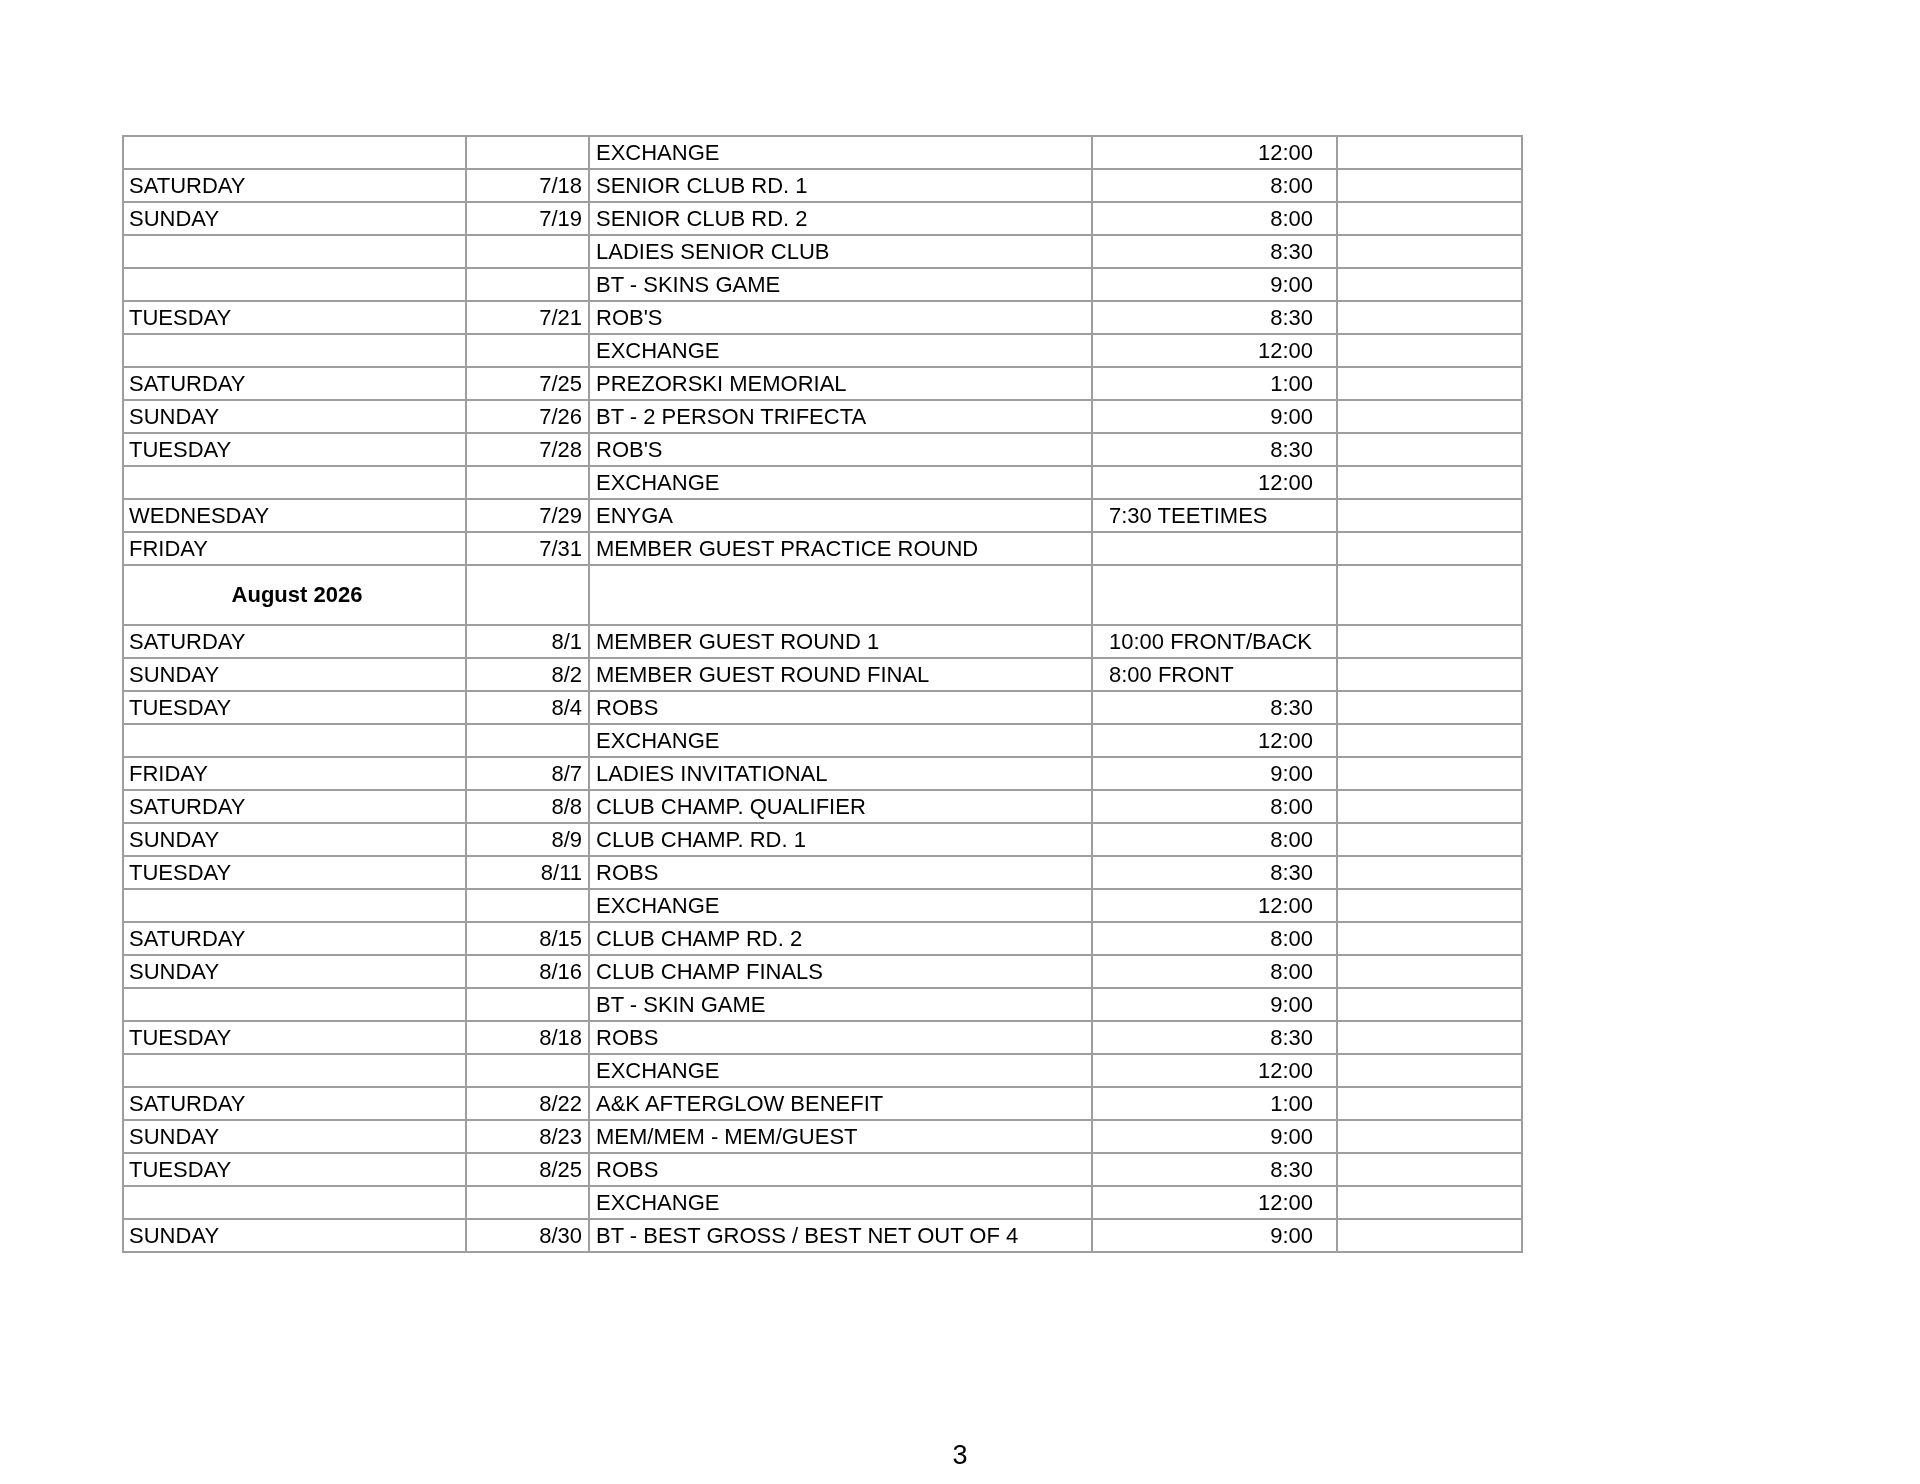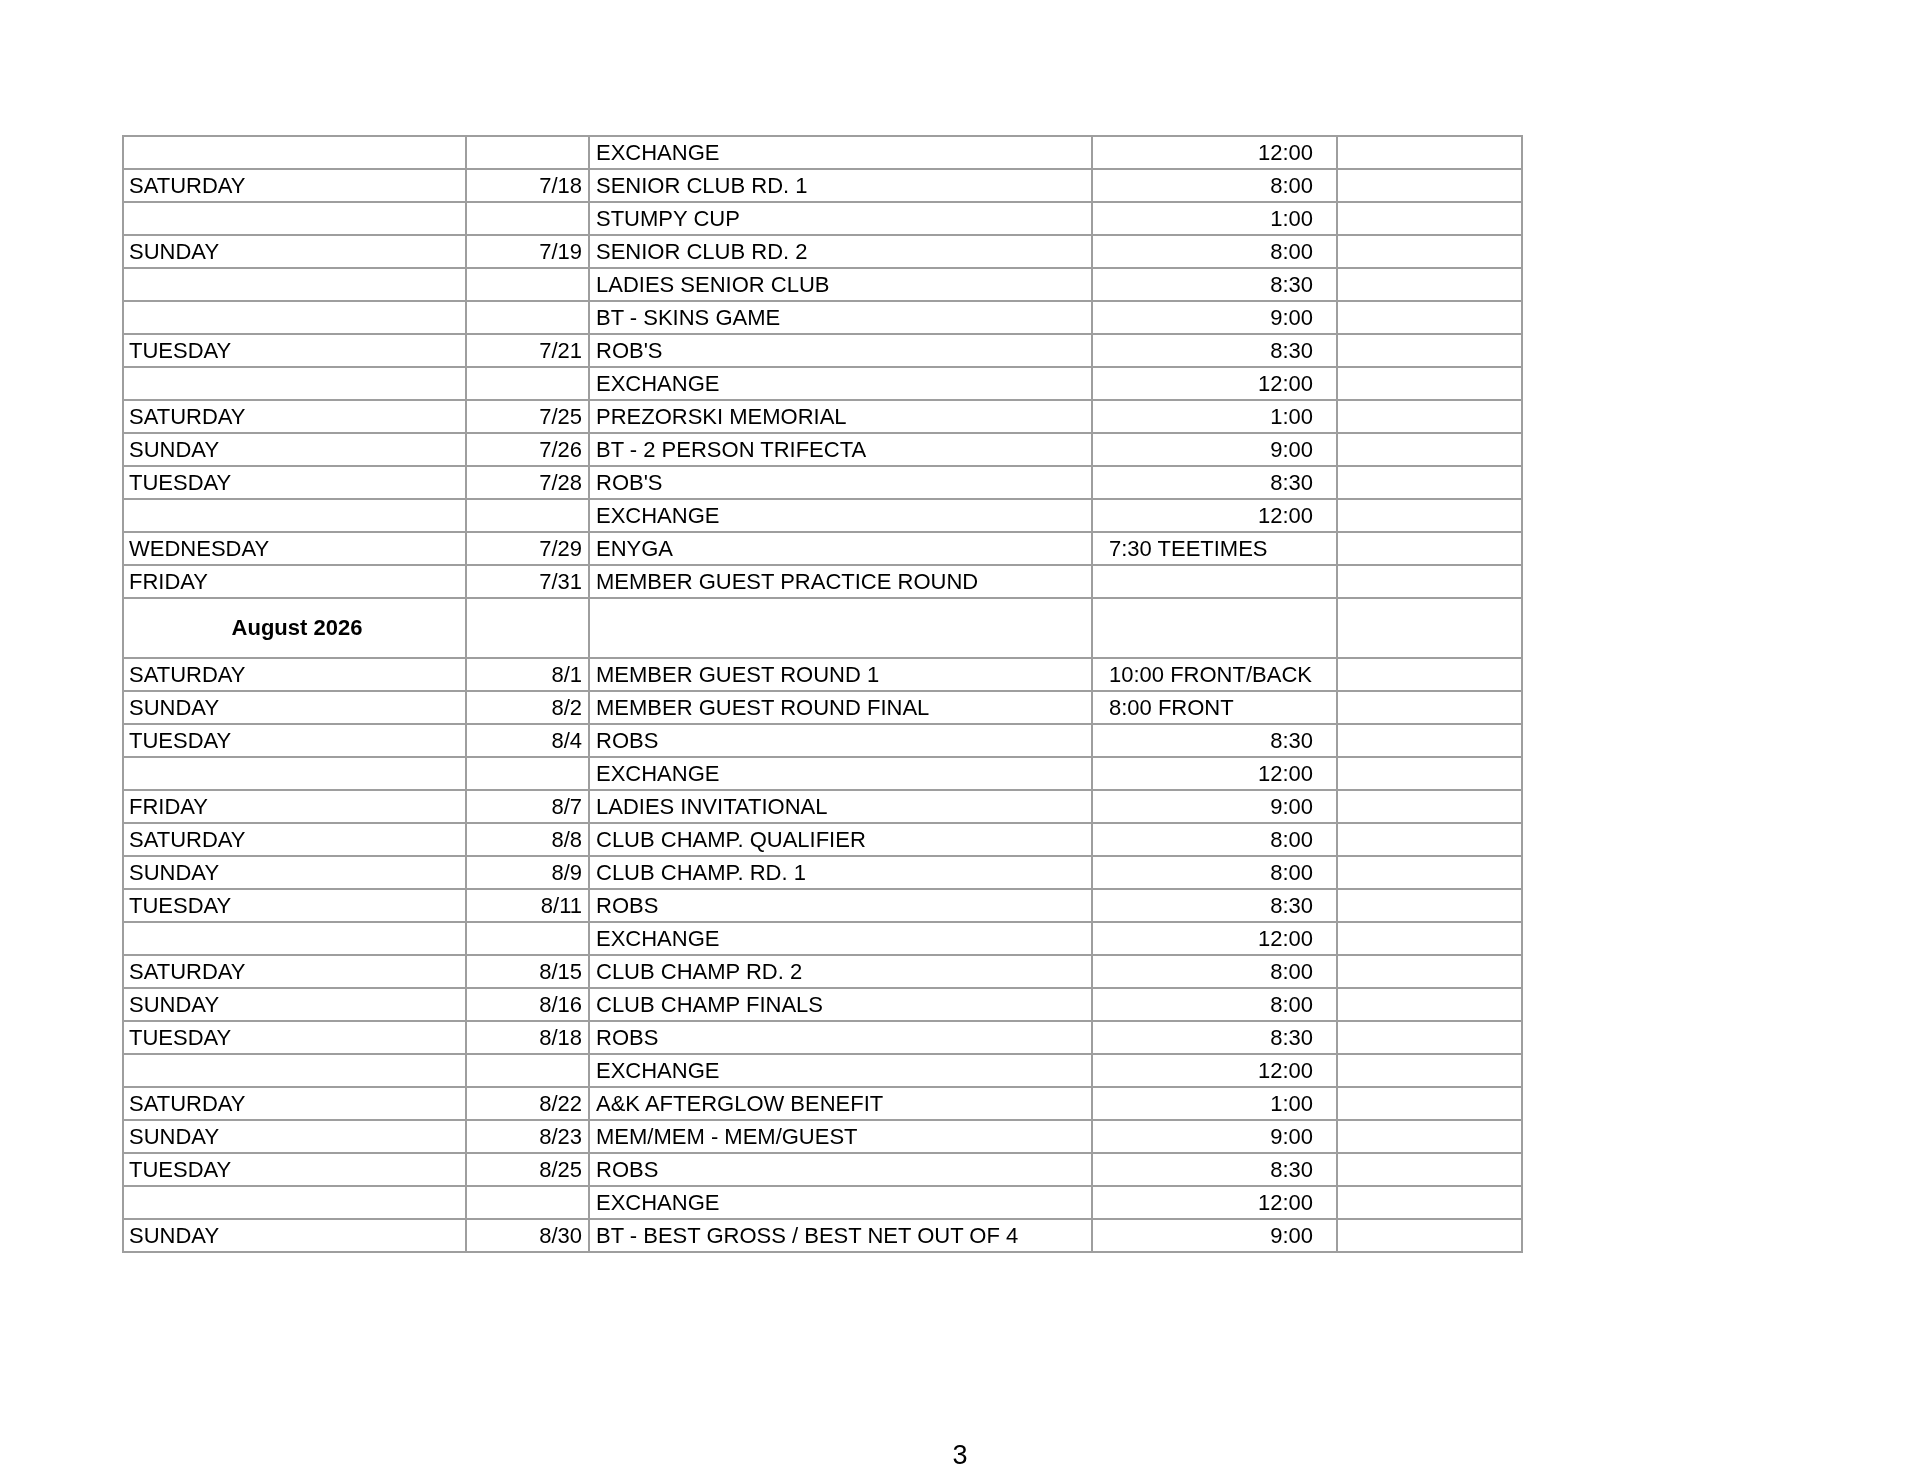--- a/index.html
+++ b/index.html
@@ -64,27 +64,20 @@
           <td class="c-notes"></td>
         </tr>
         <tr>
           <td class="c-day">SATURDAY</td>
           <td class="c-date">7/18</td>
           <td class="c-event">SENIOR CLUB RD. 1</td>
           <td class="c-time t-right">8:00</td>
           <td class="c-notes"></td>
         </tr>
         <tr>
-          <td class="c-day"></td>
-          <td class="c-date"></td>
-          <td class="c-event">STUMPY CUP</td>
-          <td class="c-time t-right">1:00</td>
-          <td class="c-notes"></td>
-        </tr>
-        <tr>
           <td class="c-day">SUNDAY</td>
           <td class="c-date">7/19</td>
           <td class="c-event">SENIOR CLUB RD. 2</td>
           <td class="c-time t-right">8:00</td>
           <td class="c-notes"></td>
         </tr>
         <tr>
           <td class="c-day"></td>
           <td class="c-date"></td>
           <td class="c-event">LADIES SENIOR CLUB</td>
@@ -232,20 +225,27 @@
           <td class="c-notes"></td>
         </tr>
         <tr>
           <td class="c-day">SUNDAY</td>
           <td class="c-date">8/16</td>
           <td class="c-event">CLUB CHAMP FINALS</td>
           <td class="c-time t-right">8:00</td>
           <td class="c-notes"></td>
         </tr>
         <tr>
+          <td class="c-day"></td>
+          <td class="c-date"></td>
+          <td class="c-event">BT - SKIN GAME</td>
+          <td class="c-time t-right">9:00</td>
+          <td class="c-notes"></td>
+        </tr>
+        <tr>
           <td class="c-day">TUESDAY</td>
           <td class="c-date">8/18</td>
           <td class="c-event">ROBS</td>
           <td class="c-time t-right">8:30</td>
           <td class="c-notes"></td>
         </tr>
         <tr>
           <td class="c-day"></td>
           <td class="c-date"></td>
           <td class="c-event">EXCHANGE</td>

